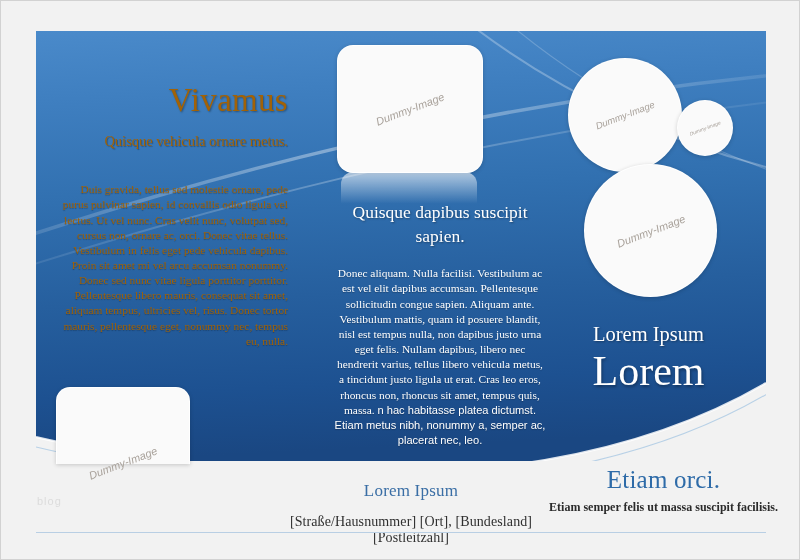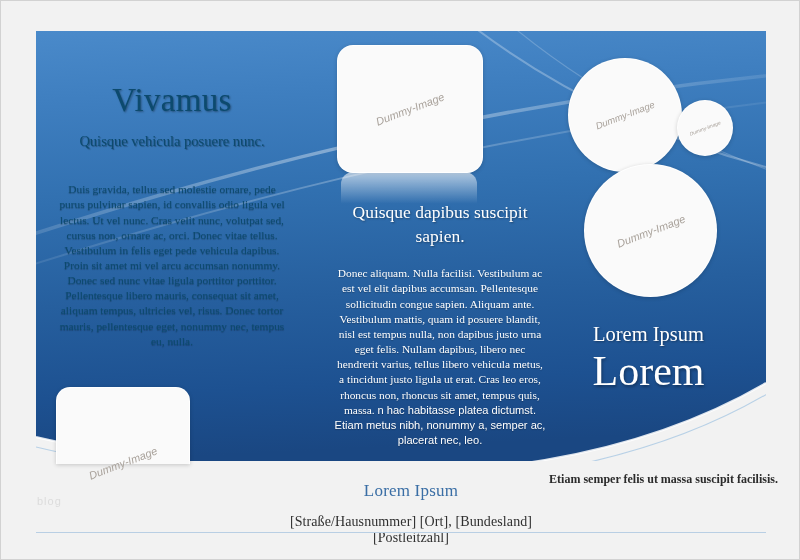--- a/index.html
+++ b/index.html
@@ -6,21 +6,21 @@
   body{width:800px;height:560px;overflow:hidden;font-family:"Liberation Serif",serif;}
 
   .page{position:relative;width:800px;height:560px;background:#f2f2f2;box-sizing:border-box;border:1px solid #d2d2d2;overflow:hidden;}
 
   
   .bluewrap{position:absolute;left:35px;top:30px;width:730px;height:430px;overflow:hidden;}
 
   .swoosh{position:absolute;left:0;top:0;width:730px;height:430px;pointer-events:none;}
 
   
-  .col-left{position:absolute;left:55px;top:82px;width:232px;text-align:center;color:#0c4a6e;}
+  .col-left{position:absolute;left:55px;top:82px;width:232px;text-align:right;color:#a16207;}
   .t-vivamus{font-size:33px;line-height:1.05;letter-spacing:.3px;text-shadow:1px 1px 2px rgba(0,0,0,.35);}
   .t-sub{font-size:14.5px;line-height:1.35;margin-top:14px;text-shadow:1px 1px 1px rgba(0,0,0,.3);}
   .t-body{font-size:11.4px;line-height:1.33;margin-top:31px;text-shadow:0 1px 1px rgba(0,0,0,.28);}
 
   .col-mid{position:absolute;left:333px;top:200px;width:212px;text-align:center;color:#ffffff;}
   .m-head{font-size:17.5px;line-height:1.35;text-shadow:1px 1px 2px rgba(0,0,0,.35);}
   .m-body{font-size:11.4px;line-height:1.33;margin-top:18px;text-shadow:0 1px 1px rgba(0,0,0,.28);}
   .m-body .sans{font-family:"Liberation Sans",sans-serif;font-size:11.1px;}
 
   .col-right{position:absolute;left:540px;top:322px;width:215px;text-align:center;color:#ffffff;}
@@ -101,21 +101,21 @@
         <path d="M470,-10 C560,66 680,128 800,160" stroke="#ffffff" stroke-width="1.2" fill="none" opacity="0.2"></path>
       </g>
 
       <path d="M0,406 C60,420 150,433 250,440 C430,452 600,428 730,352" stroke="#ffffff" stroke-width="2.2" fill="none" opacity="0.85"></path>
       <path d="M0,416 C62,431 152,444 252,451 C432,463 606,438 736,360" stroke="#a9c8e4" stroke-width="1.1" fill="none" opacity="0.8"></path>
     </svg>
   </div>
 
   <div class="col-left">
     <div class="t-vivamus">Vivamus</div>
-    <div class="t-sub">Quisque vehicula posuere nunc.</div>
+    <div class="t-sub">Quisque vehicula ornare metus.</div>
     <div class="t-body">Duis gravida, tellus sed molestie ornare, pede purus pulvinar sapien, id convallis odio ligula vel lectus. Ut vel nunc. Cras velit nunc, volutpat sed, cursus non, ornare ac, orci. Donec vitae tellus. Vestibulum in felis eget pede vehicula dapibus. Proin sit amet mi vel arcu accumsan nonummy. Donec sed nunc vitae ligula porttitor porttitor. Pellentesque libero mauris, consequat sit amet, aliquam tempus, ultricies vel, risus. Donec tortor mauris, pellentesque eget, nonummy nec, tempus eu, nulla.</div>
   </div>
 
   <div class="col-mid">
     <div class="m-head">Quisque dapibus suscipit sapien.</div>
     <div class="m-body"><span>Donec aliquam. Nulla facilisi. Vestibulum ac est vel elit dapibus accumsan. Pellentesque sollicitudin congue sapien. Aliquam ante. Vestibulum mattis, quam id posuere blandit, nisl est tempus nulla, non dapibus justo urna eget felis. Nullam dapibus, libero nec hendrerit varius, tellus libero vehicula metus, a tincidunt justo ligula ut erat. Cras leo eros, rhoncus non, rhoncus sit amet, tempus quis, massa.</span> <span class="sans">n hac habitasse platea dictumst. Etiam metus nibh, nonummy a, semper ac, placerat nec, leo.</span></div>
   </div>
 
   <div class="col-right">
     <div class="r-l1">Lorem Ipsum</div>
@@ -144,19 +144,20 @@
     <span class="lbl2">Dummy-Image</span>
   </div>
 
   <div class="foot-mid">
     <div class="fm-title">Lorem Ipsum</div>
     <div class="fm-line">[Straße/Hausnummer] [Ort], [Bundesland] [Postleitzahl]</div>
     <div class="fm-line2">[Webadresse]</div>
   </div>
 
   <div class="foot-right">
+    <div class="fr-title">Etiam orci.</div>
     <div class="fr-sub">Etiam semper felis ut massa suscipit facilisis.</div>
   </div>
 
   <div class="blogmark">blog</div>
   <div class="hrule"></div>
 
 </div>
 
 </body></html>

